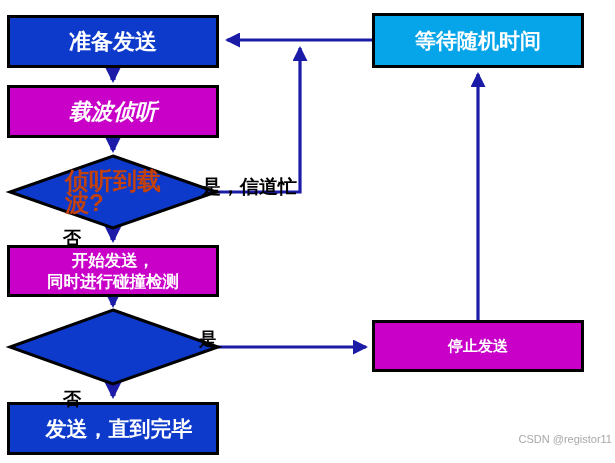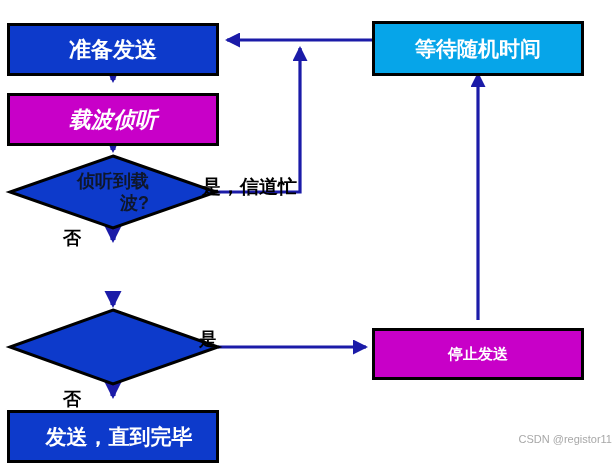--- a/index.html
+++ b/index.html
@@ -4,37 +4,37 @@
 <style>
   html,body { margin:0; padding:0; background:#ffffff; }
   .canvas {
     position:relative; width:615px; height:463px; background:#ffffff;
     font-family:"Liberation Sans","DejaVu Sans",sans-serif; overflow:hidden;
   }
   .layer { position:absolute; left:0; top:0; width:615px; height:463px; }
   .node {
     position:absolute; box-sizing:border-box; border:3px solid #000;
     display:flex; align-items:center; justify-content:center;
-    color:#ffffff; font-weight:bold; text-align:center; white-space:pre-line;margin-top:8px;
+    color:#ffffff; font-weight:bold; text-align:center; white-space:pre-line;
   }
   .blue    { background:#0d3acb; }
   .magenta { background:#c800c8; }
   .cyan    { background:#06a5e9; }
 
   .node-prepare   { left:7px;   top:15px;  width:212px; height:53px; font-size:22px; }
   .node-carrier   { left:7px;   top:85px;  width:212px; height:53px; font-size:22px;font-style:italic; }
   .node-start     { left:7px;   top:245px; width:212px; height:52px; font-size:16.5px; line-height:21px; }
   .node-senddone  { left:7px;   top:402px; width:212px; height:53px; font-size:21px;padding-left:12px; }
   .node-wait      { left:372px; top:13px;  width:212px; height:55px; font-size:21px; }
   .node-stop      { left:372px; top:320px; width:212px; height:52px; font-size:15px; }
 
   .dlabel {
     position:absolute; display:flex; align-items:center; justify-content:center;
-    color:#0f172a; font-weight:bold; text-align:right; white-space:pre-line;
-    font-size:18px; line-height:22px;
+    color:#c2410c; font-weight:bold; text-align:left; white-space:pre-line;
+    font-size:24px; line-height:22px;
   }
   .dlabel-1 { left:13px; top:159px; width:200px; height:66px; }
   .dlabel-2 { left:13px; top:314px; width:200px; height:66px; }
 
   .elabel {
     position:absolute; color:#000000; font-weight:bold; font-size:18px;
     white-space:nowrap;
     margin-top:10px;
   }
   .elabel-busy { left:202px; top:164px; font-size:19px; }
@@ -98,20 +98,22 @@
     </g>
 
     <polygon points="113,156 216,192 113,228 10,192" fill="#0d3acb" stroke="#000" stroke-width="3"></polygon>
     <polygon points="113,310 218,347 113,384 10,347" fill="#0d3acb" stroke="#000" stroke-width="3"></polygon>
   </svg>
 
   <div class="node blue node-prepare">准备发送</div>
 
   <div class="node magenta node-carrier">载波侦听</div>
 
+  <div class="node magenta node-start">开始发送，
+同时进行碰撞检测</div>
 
   <div class="node blue node-senddone">发送，直到完毕</div>
 
   <div class="node cyan node-wait">等待随机时间</div>
 
   <div class="node magenta node-stop">停止发送</div>
 
   <div class="dlabel dlabel-1">侦听到载
 波?</div>
 

